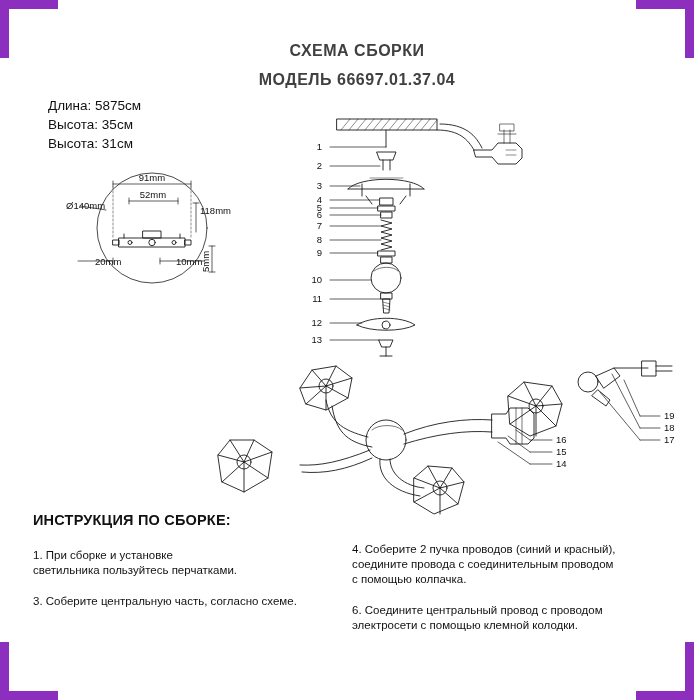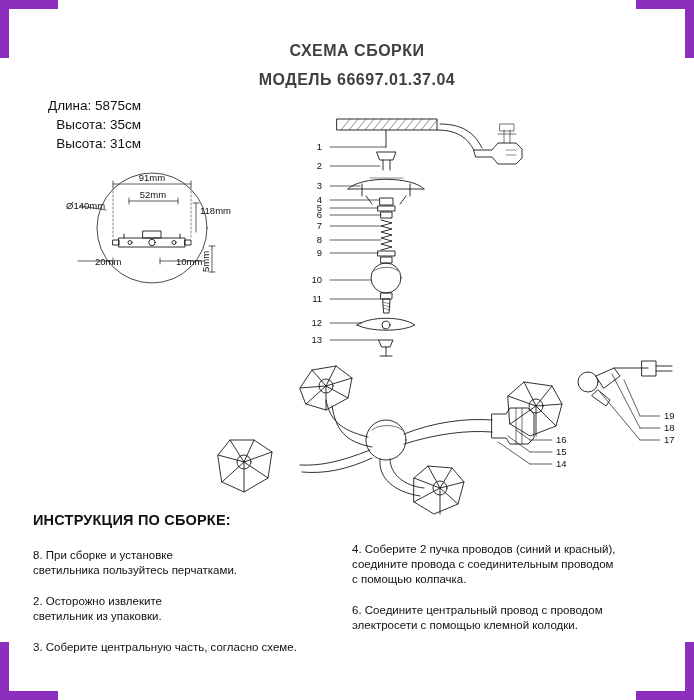--- a/index.html
+++ b/index.html
@@ -50,21 +50,21 @@
 
   
   #dims {
     position: absolute;
     left: 48px;
     top: 96px;
     font-size: 13.5px;
     color: #111;
     line-height: 19px;
   }
-  #dims div { white-space: nowrap; text-align: right; }
+  #dims div { white-space: nowrap; }
 
   
   .canvas {
     position: absolute;
     left: 0;
     top: 0;
     width: 694px;
     height: 700px;
     pointer-events: none;
   }
@@ -335,24 +335,22 @@
       <text x="200" y="214">118mm</text>
       <text x="95" y="265">20mm</text>
       <text x="176" y="265">10mm</text>
       <text x="209" y="272" transform="rotate(-90 209 272)">5mm</text>
     </g>
   </svg>
 
   <div id="instr-title">ИНСТРУКЦИЯ ПО СБОРКЕ:</div>
 
   <div class="instr-col" id="instr-left">
-    <div class="instr-item" style="white-space:pre-line">8. При сборке и установке
+    <div class="instr-item" style="white-space:pre-line">1. При сборке и установке
 светильника пользуйтесь перчатками.</div>
-    <div class="instr-item" style="white-space:pre-line">2. Осторожно извлеките
-светильник из упаковки.</div>
     <div class="instr-item" style="white-space:pre-line">3. Соберите центральную часть, согласно схеме.</div>
   </div>
 
   <div class="instr-col" id="instr-right">
     <div class="instr-item" style="white-space:pre-line">4. Соберите 2 пучка проводов (синий и красный),
 соедините провода с соединительным проводом
 с помощью колпачка.</div>
     <div class="instr-item" style="white-space:pre-line">6. Соедините центральный провод с проводом
 электросети с помощью клемной колодки.</div>
   </div>

